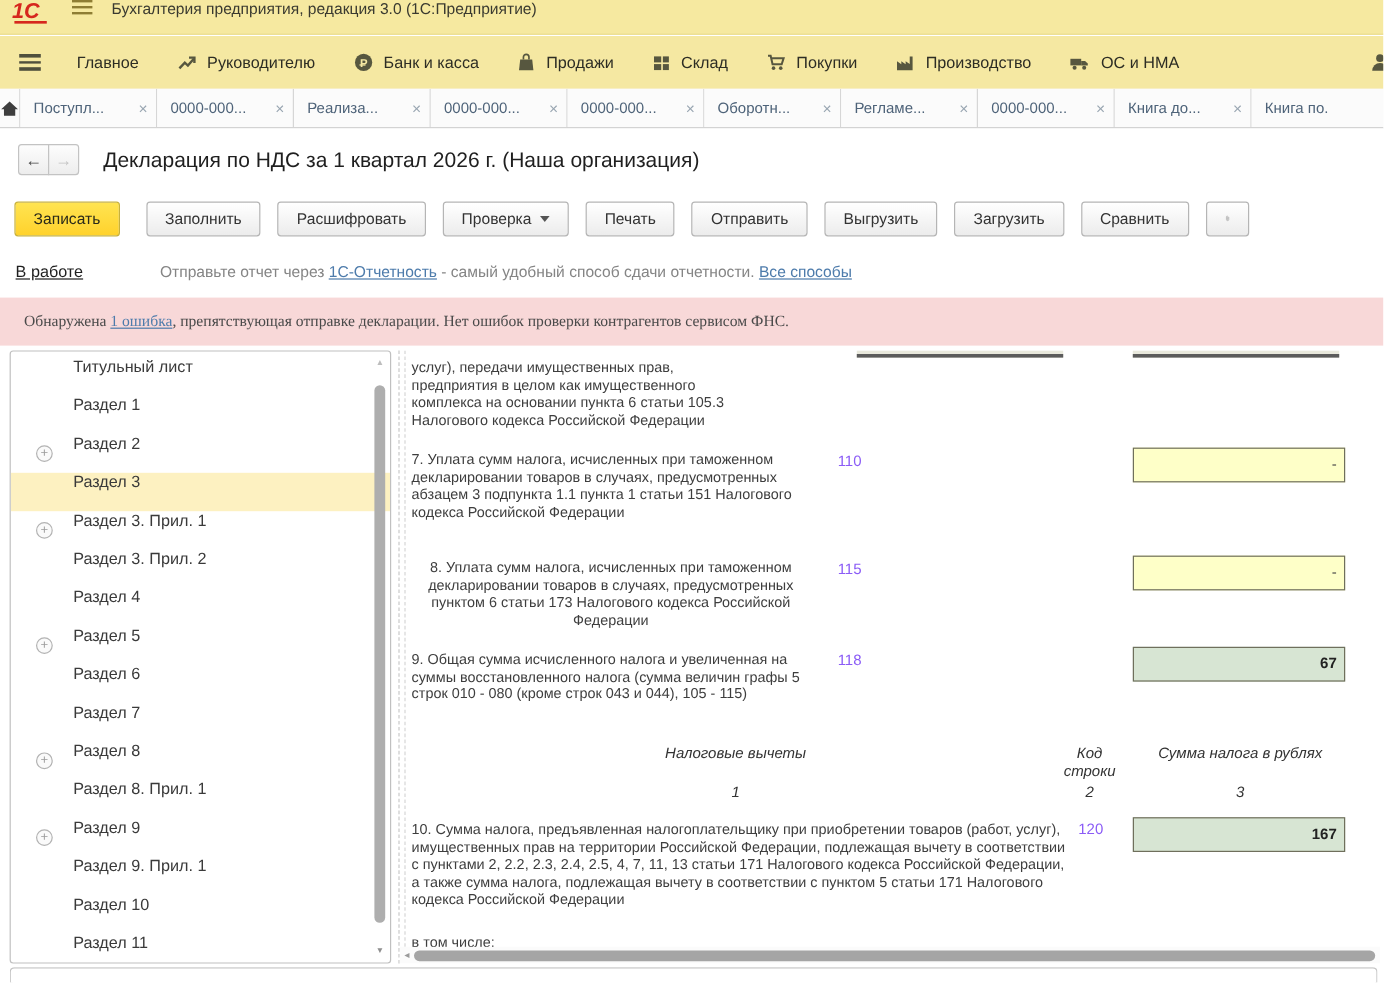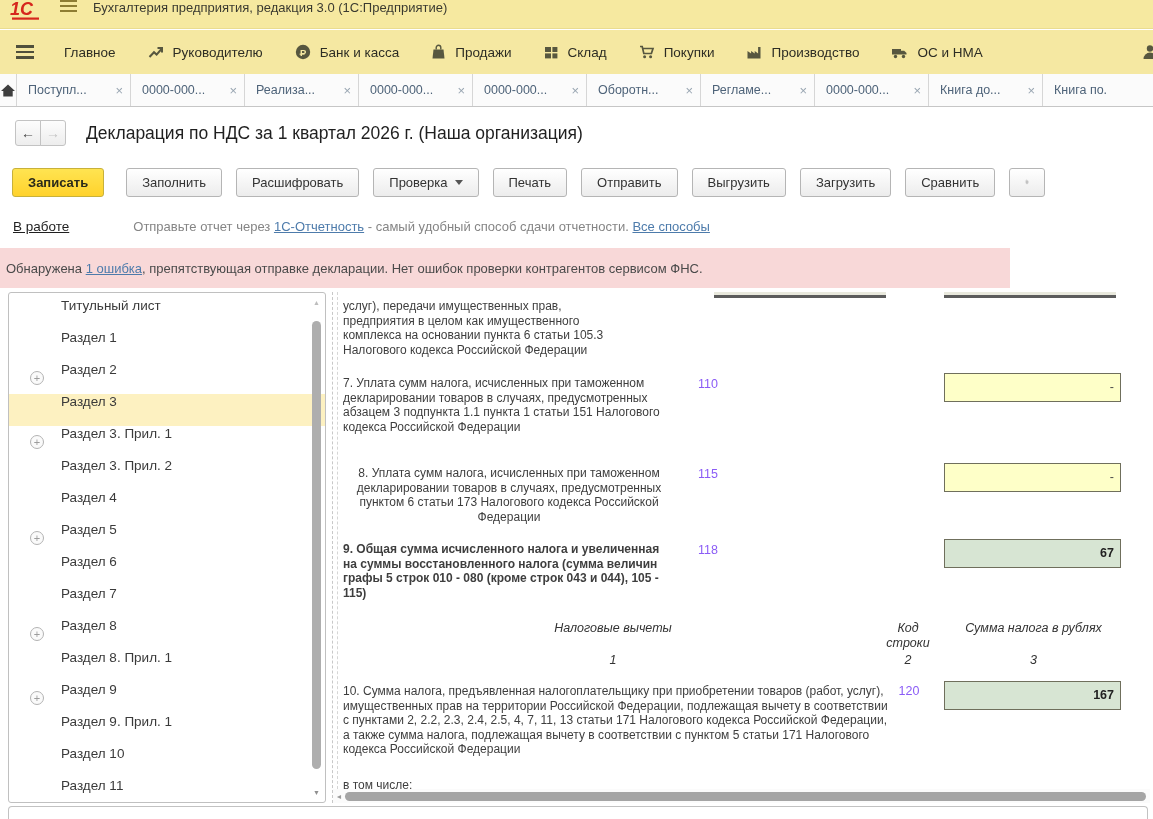--- a/index.html
+++ b/index.html
@@ -43,36 +43,36 @@
   .histbtn.fwd  { left:40px; border-radius:0 3px 3px 0; color:#c4c4c4; }
   .pagetitle { position:absolute; left:86px; top:16px; font-size:17.5px; color:#1f1f1f; }
 
   
   .toolbar { position:absolute; left:0; top:159px; width:1153px; height:46px;
     display:flex; align-items:center; padding-left:12px; gap:14px; background:#fff; }
   .btn { height:29px; padding:0 15px; border:1px solid #b5b5b5; border-radius:3px;
     background:linear-gradient(#ffffff,#ececec); font-size:13px; color:#333;
     display:flex; align-items:center; cursor:pointer; white-space:nowrap; }
   .btn.primary { background:linear-gradient(#ffe451,#ffd22c); border-color:#c8b13a;
-    font-weight:bold; color:#2a2a1a; margin-right:8px; }
+    font-weight:normal; color:#2a2a1a; margin-right:8px; }
   .btn .caret { width:0; height:0; border-left:4px solid transparent; border-right:4px solid transparent;
     border-top:5px solid #555; margin-left:7px; }
   .btn.iconbtn { width:36px; justify-content:center; }
 
   
   .statusrow { position:absolute; left:0; top:205px; width:1054px; height:42px;
     display:flex; align-items:center; padding-left:13px; background:#fff; }
   .state-link { font-size:13.5px; color:#1f1f1f; text-decoration:underline; cursor:pointer; }
   .status-desc { margin-left:64px; font-size:13px; color:#858585; }
   a.blue { color:#4d7bab; text-decoration:underline; cursor:pointer; }
 
   
-  .errorbar { position:absolute; left:0; top:248px; width:1010px; height:40px;
-    background:#f8d8d8; display:flex; align-items:center; padding-left:6px;
-    font-size:13px; color:#4a4a4a; }
+  .errorbar { position:absolute; left:0; top:248px; width:1153px; height:40px;
+    background:#f8d8d8; display:flex; align-items:center; padding-left:20px;
+    font-size:13px; color:#4a4a4a;font-family:Liberation Serif, serif; }
 
   
   .sidebar { position:absolute; left:8px; top:292px; width:318px; height:511px;
     border:1px solid #c0c0c0; border-radius:3px; background:#fff; overflow:hidden; padding-top:5px; }
   .sb-item { height:32px; display:flex; align-items:flex-start; position:relative;
     padding-left:52px; font-size:13.5px; color:#3a3a3a; cursor:pointer; }
   .sb-item.selected { background:#fdf1c1; }
   .exp { position:absolute; left:21px; top:9px; width:14px; height:14px; border:1px solid #b3b3b3;
     border-radius:50%; color:#9c9c9c; font-size:11px; line-height:12px; text-align:center;
     background:#fafafa; cursor:pointer; }
@@ -345,21 +345,21 @@
     </div>
 
     <div class="ftext" style="top:84px;">7. Уплата сумм налога, исчисленных при таможенном декларировании товаров в случаях, предусмотренных абзацем 3 подпункта 1.1 пункта 1 статьи 151 Налогового кодекса Российской Федерации</div>
     <div class="fcode" style="left:355px; top:85px;">110</div>
     <div class="field yellow" style="top:81px;">-</div>
 
     <div class="ftext" style="top:174px;text-align:center;">8. Уплата сумм налога, исчисленных при таможенном декларировании товаров в случаях, предусмотренных пунктом 6 статьи 173 Налогового кодекса Российской Федерации</div>
     <div class="fcode" style="left:355px; top:175px;">115</div>
     <div class="field yellow" style="top:171px;">-</div>
 
-    <div class="ftext" style="top:250px;font-weight:bold;">9. Общая сумма исчисленного налога и увеличенная на суммы восстановленного налога (сумма величин графы 5 строк 010 - 080 (кроме строк 043 и 044), 105 - 115)</div>
+    <div class="ftext" style="top:250px;">9. Общая сумма исчисленного налога и увеличенная на суммы восстановленного налога (сумма величин графы 5 строк 010 - 080 (кроме строк 043 и 044), 105 - 115)</div>
     <div class="fcode" style="left:355px; top:251px;">118</div>
     <div class="field green" style="top:247px;">67</div>
 
     <div class="hdr" style="left:110px; top:329px; width:340px;">Налоговые вычеты</div>
     <div class="hdr" style="left:543px; top:329px; width:64px;">Код строки</div>
     <div class="hdr" style="left:628px; top:329px; width:145px;">Сумма налога в рублях</div>
     <div class="hdr" style="left:110px; top:361px; width:340px;">1</div>
     <div class="hdr" style="left:543px; top:361px; width:64px;">2</div>
     <div class="hdr" style="left:628px; top:361px; width:145px;">3</div>
 

